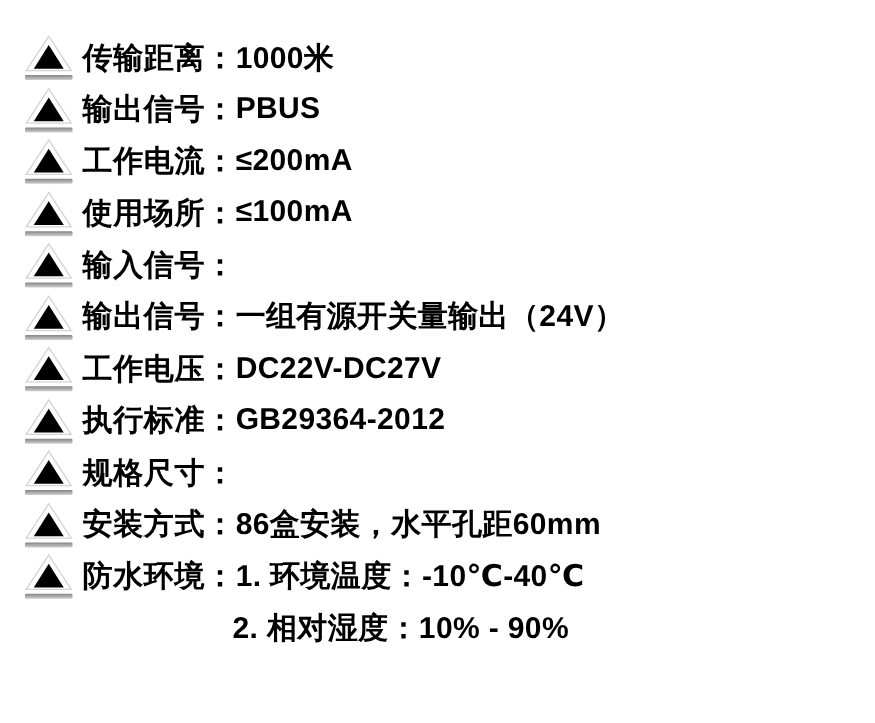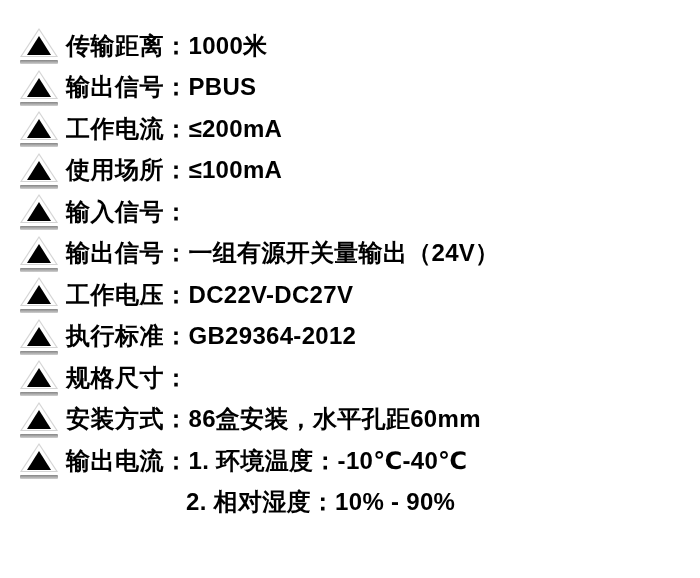--- a/index.html
+++ b/index.html
@@ -219,21 +219,21 @@
 
   <div class="spec-row">
     <div class="bullet-slot">
       <div class="tri">
         <div class="edge"></div>
         <div class="face"></div>
         <div class="core"></div>
         <div class="base"></div>
       </div>
     </div>
-    <span class="spec-label">输出电流：</span>
+    <span class="spec-label">防水环境：</span>
     <span class="spec-value">1. 环境温度：-10℃-40℃</span>
   </div>
 
   <div class="spec-row">
     <div class="sub-spacer"></div>
     <span class="spec-value">2. 相对湿度：10% - 90%</span>
   </div>
 
 </div>
 </div>

